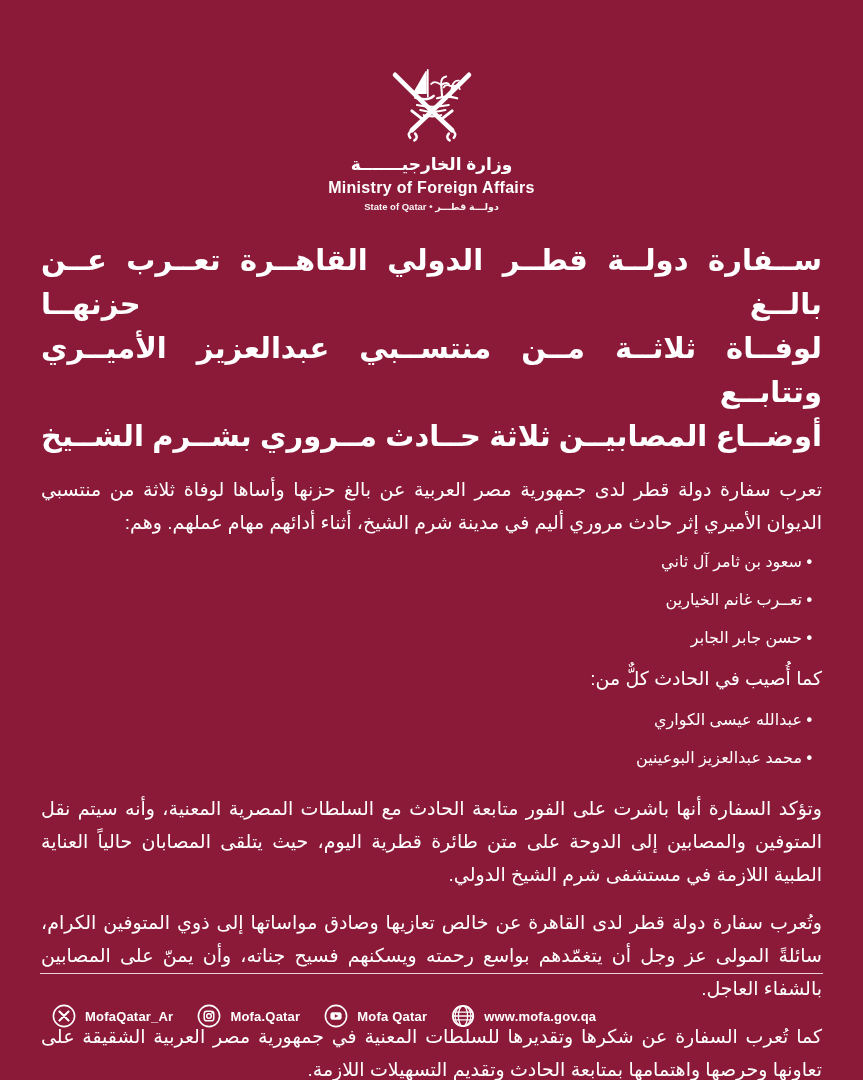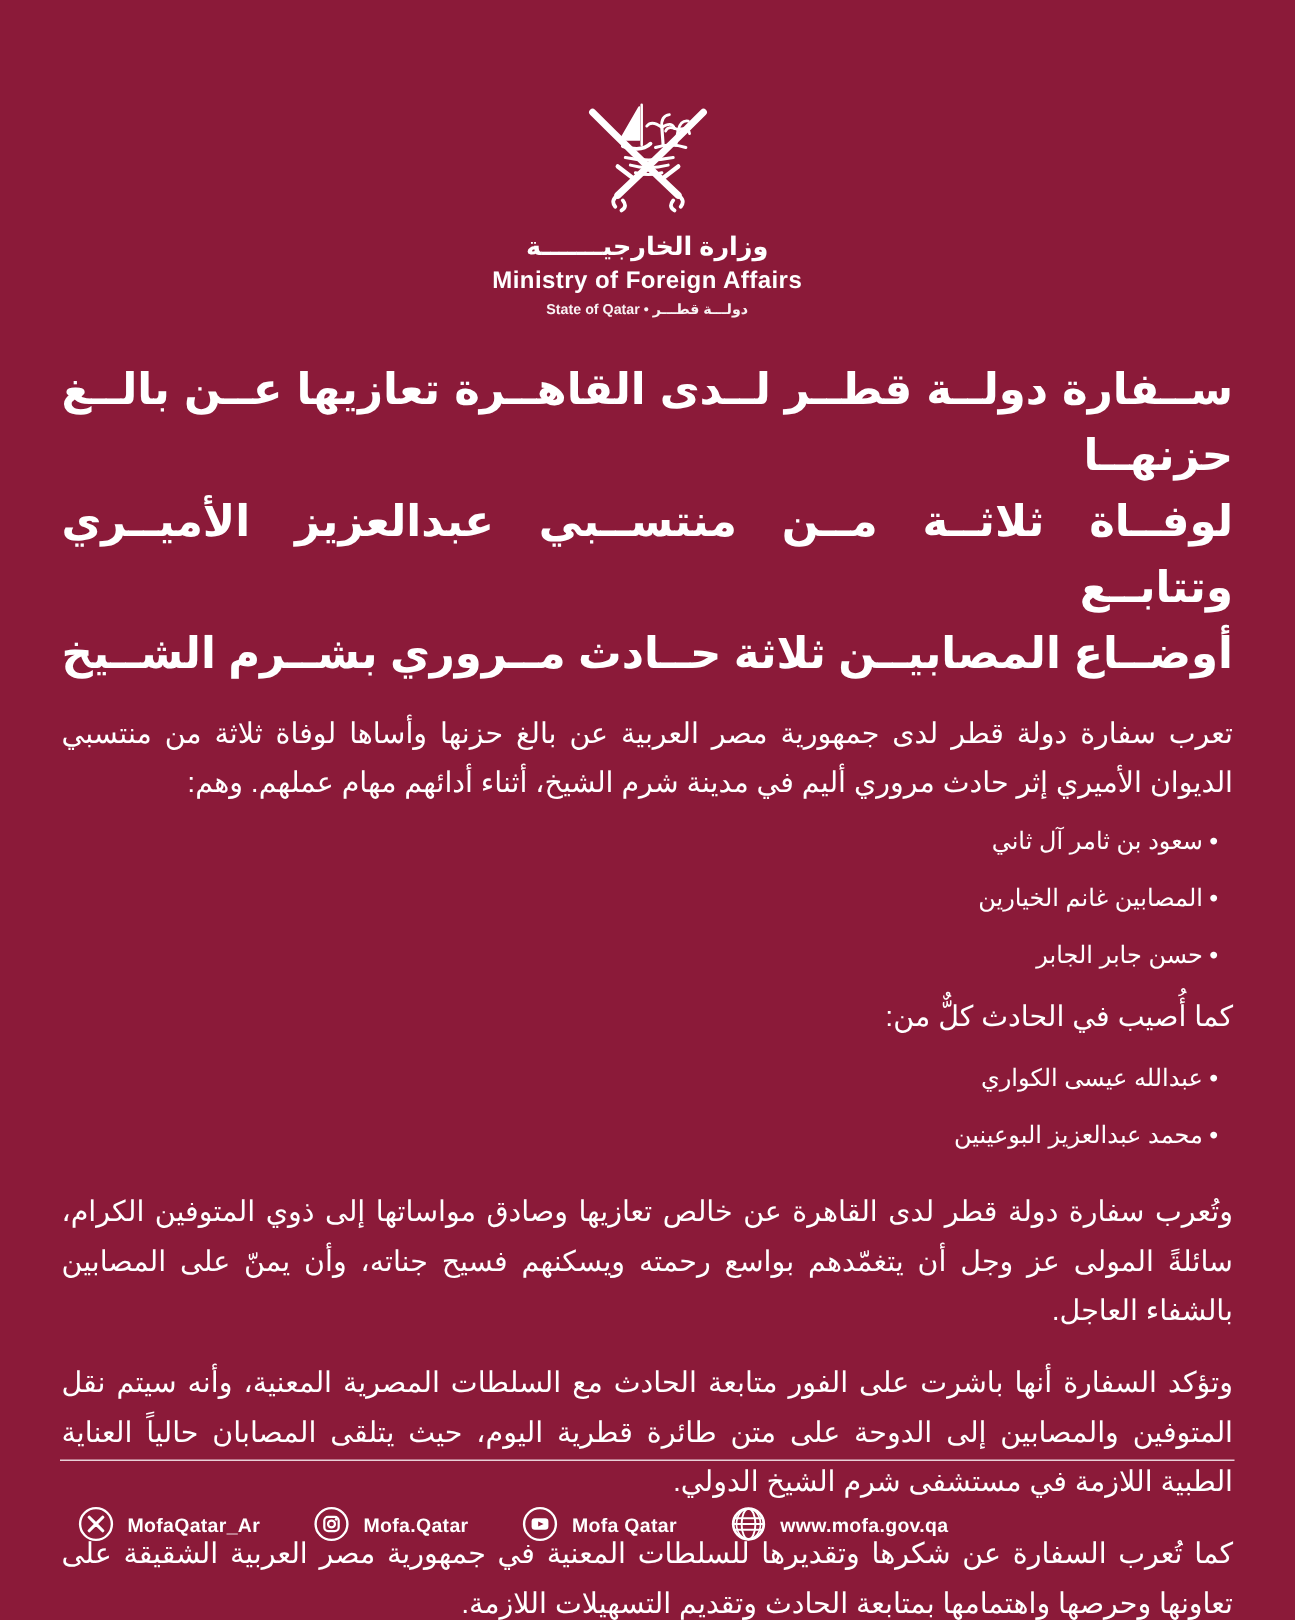--- a/index.html
+++ b/index.html
@@ -40,21 +40,21 @@
   .bullet-item::before { content: "• "; font-weight: 700; }
   .list-intro { margin-top: 4px; font-size: 19px; font-weight: 500; line-height: 36px; text-align: right; }
 
   .separator {
     position: absolute; left: 40px; right: 40px; top: 973px;
     border: none; border-top: 1.5px solid rgba(255,255,255,0.8); margin: 0;
   }
 
   .footer {
     position: absolute; left: 52px; top: 1004px;
-    direction: ltr; display: flex; align-items: center; gap: 36px;
+    direction: ltr; display: flex; align-items: center; gap: 24px;
   }
   .social-item { display: flex; align-items: center; gap: 9px; }
   .social-icon { width: 24px; height: 24px; display: block; }
   .social-label { font-size: 13px; font-weight: 700; letter-spacing: 0.2px; }
 </style>
 </head>
 <body>
 
 <div class="logo-block">
   <svg class="emblem" viewBox="0 0 120 100" fill="none" stroke="#FFFFFF" stroke-linecap="round" stroke-linejoin="round">
@@ -83,43 +83,43 @@
     <path d="M50 68 Q60 71 71 68" stroke-width="2.4"></path>
   </svg>
   <div class="ministry-ar">وزارة الخارجيـــــــة</div>
   <div class="ministry-en">Ministry of Foreign Affairs</div>
   <div class="state-line">State of Qatar • دولـــة قطـــر</div>
 </div>
 
 <div class="content">
 
   <div class="headline">
-    <div class="headline-line">ســفارة دولــة قطــر لــدى القاهــرة تعازيها عــن بالــغ حزنهــا</div>
+    <div class="headline-line">ســفارة دولــة قطــر الدولي القاهــرة تعــرب عــن بالــغ حزنهــا</div>
     <div class="headline-line">لوفــاة ثلاثــة مــن منتســبي عبدالعزيز الأميــري وتتابــع</div>
     <div class="headline-line">أوضــاع المصابيــن ثلاثة حــادث مــروري بشــرم الشــيخ</div>
   </div>
 
 
   <div class="paragraph">تعرب سفارة دولة قطر لدى جمهورية مصر العربية عن بالغ حزنها وأساها لوفاة ثلاثة من منتسبي الديوان الأميري إثر حادث مروري أليم في مدينة شرم الشيخ، أثناء أدائهم مهام عملهم. وهم:</div>
 
   <div class="bullet-list">
     <div class="bullet-item">سعود بن ثامر آل ثاني</div>
-    <div class="bullet-item">المصابين غانم الخيارين</div>
+    <div class="bullet-item">تعــرب غانم الخيارين</div>
     <div class="bullet-item">حسن جابر الجابر</div>
   </div>
 
   <div class="list-intro">كما أُصيب في الحادث كلٌّ من:</div>
 
   <div class="bullet-list">
     <div class="bullet-item">عبدالله عيسى الكواري</div>
     <div class="bullet-item">محمد عبدالعزيز البوعينين</div>
   </div>
 
+  <div class="paragraph">وتؤكد السفارة أنها باشرت على الفور متابعة الحادث مع السلطات المصرية المعنية، وأنه سيتم نقل المتوفين والمصابين إلى الدوحة على متن طائرة قطرية اليوم، حيث يتلقى المصابان حالياً العناية الطبية اللازمة في مستشفى شرم الشيخ الدولي.</div>
   <div class="paragraph">وتُعرب سفارة دولة قطر لدى القاهرة عن خالص تعازيها وصادق مواساتها إلى ذوي المتوفين الكرام، سائلةً المولى عز وجل أن يتغمّدهم بواسع رحمته ويسكنهم فسيح جناته، وأن يمنّ على المصابين بالشفاء العاجل.</div>
-  <div class="paragraph">وتؤكد السفارة أنها باشرت على الفور متابعة الحادث مع السلطات المصرية المعنية، وأنه سيتم نقل المتوفين والمصابين إلى الدوحة على متن طائرة قطرية اليوم، حيث يتلقى المصابان حالياً العناية الطبية اللازمة في مستشفى شرم الشيخ الدولي.</div>
   <div class="paragraph">كما تُعرب السفارة عن شكرها وتقديرها للسلطات المعنية في جمهورية مصر العربية الشقيقة على تعاونها وحرصها واهتمامها بمتابعة الحادث وتقديم التسهيلات اللازمة.</div>
 
 </div>
 
 <hr class="separator">
 
 <div class="footer">
 
   <div class="social-item">
     <svg class="social-icon" viewBox="0 0 24 24" fill="none" stroke="#FFFFFF">

